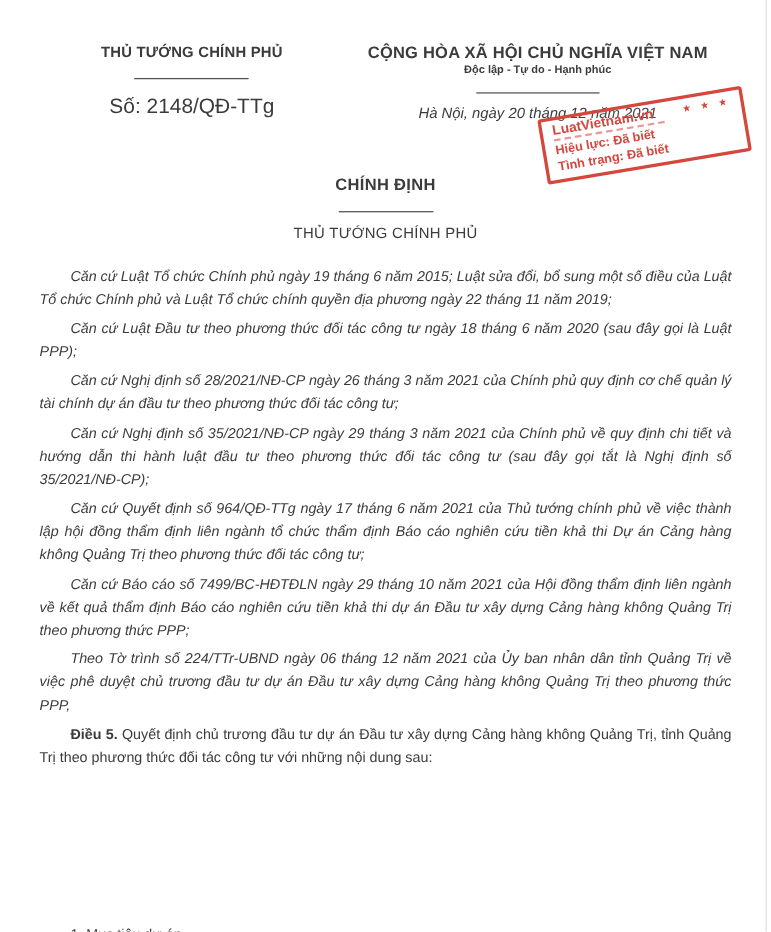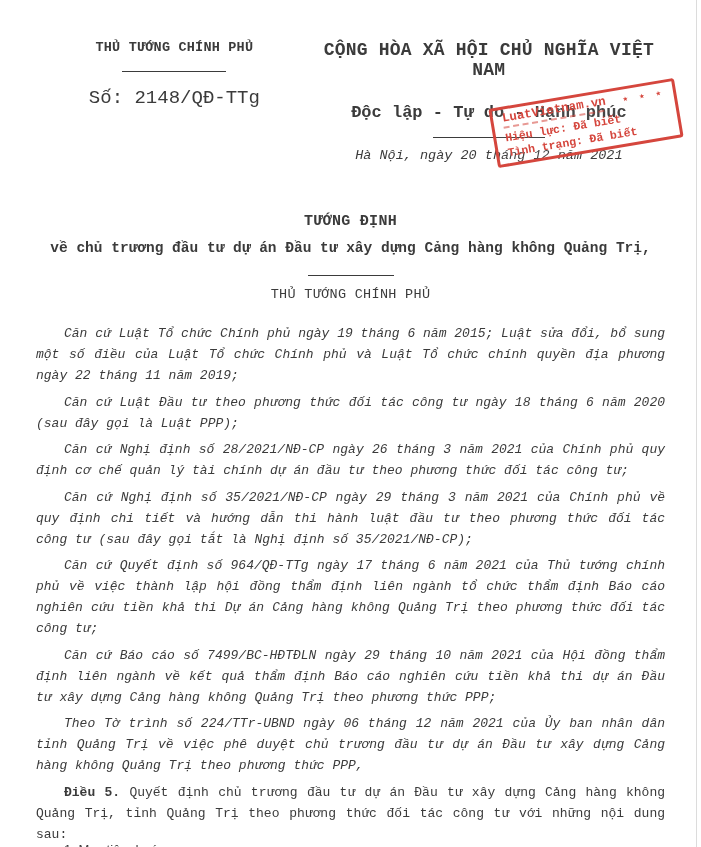--- a/index.html
+++ b/index.html
@@ -2,34 +2,34 @@
 <html lang="vi"><head>
 <meta charset="utf-8">
 <style>
   html,body{margin:0;padding:0;}
   body{
     width:701px;height:847px;position:relative;overflow:hidden;
     background:#ffffff;
     font-family:"Liberation Sans","DejaVu Sans",sans-serif;
     color:#3b3b3b;
   }
-  .page{position:absolute;inset:0;padding:40px 36px 12px 36px;box-sizing:border-box;font-family:Liberation Mono, monospace;}
+  .page{position:absolute;inset:0;padding:40px 36px 12px 36px;box-sizing:border-box;}
   .page-edge{position:absolute;top:0;right:4px;width:1px;height:847px;background:#dcdcdc;}
 
   
   .hdr{display:flex;align-items:flex-start;}
   .hdr-left{width:44%;text-align:center;}
   .hdr-right{width:56%;text-align:center;position:relative;}
   .org{font-weight:bold;font-size:13.5px;letter-spacing:.2px;}
   .rule{border-top:1.5px solid #3b3b3b;height:0;}
   .rule-l{width:104px;margin:16px auto 15px auto;}
   .rule-r{width:112px;margin:15px auto 10px auto;}
   .doc-no{font-size:19px;}
-  .country{font-weight:bold;font-size:18px;letter-spacing:.2px;}
-  .motto{font-weight:bold;font-size:17px;margin-top:23px;}
+  .country{font-weight:bold;font-size:15px;letter-spacing:.2px;}
+  .motto{font-weight:bold;font-size:10px;margin-top:1px;}
   .place-date{font-style:italic;font-size:13.5px;}
 
   
   .stamp{
     position:absolute;left:492px;top:93px;width:188px;height:60px;
     transform:rotate(-9.5deg);transform-origin:center;
     border:3px solid #d5463d;border-radius:3px;
     color:#d5463d;box-sizing:border-box;padding:2px 9px 0 9px;
     text-align:left;z-index:5;background:rgba(255,255,255,0.06);
   }
@@ -84,22 +84,21 @@
     <div class="stamp-row1">
       <span class="stamp-brand">LuatVietnam.vn</span>
       <span class="stamp-stars">★ ★ ★</span>
     </div>
     <div class="stamp-dash"></div>
     <div class="stamp-field">Hiệu lực: Đã biết</div>
     <div class="stamp-field">Tình trạng: Đã biết</div>
   </div>
 
   <div class="title-block">
-    <div class="doc-heading">TƯỚNG ĐỊNH</div>
-    <div class="doc-sub">về chủ trương đầu tư dự án Đầu tư xây dựng Cảng hàng không Quảng Trị,</div>
+    <div class="doc-heading">CHÍNH ĐỊNH</div>
     <div class="rule rule-c"></div>
     <div class="authority">THỦ TƯỚNG CHÍNH PHỦ</div>
   </div>
 
   <div class="recitals">
     <p class="recital">Căn cứ Luật Tổ chức Chính phủ ngày 19 tháng 6 năm 2015; Luật sửa đổi, bổ sung một số điều của Luật Tổ chức Chính phủ và Luật Tổ chức chính quyền địa phương ngày 22 tháng 11 năm 2019;</p>
     <p class="recital">Căn cứ Luật Đầu tư theo phương thức đối tác công tư ngày 18 tháng 6 năm 2020 (sau đây gọi là Luật PPP);</p>
     <p class="recital">Căn cứ Nghị định số 28/2021/NĐ-CP ngày 26 tháng 3 năm 2021 của Chính phủ quy định cơ chế quản lý tài chính dự án đầu tư theo phương thức đối tác công tư;</p>
     <p class="recital">Căn cứ Nghị định số 35/2021/NĐ-CP ngày 29 tháng 3 năm 2021 của Chính phủ về quy định chi tiết và hướng dẫn thi hành luật đầu tư theo phương thức đối tác công tư (sau đây gọi tắt là Nghị định số 35/2021/NĐ-CP);</p>
     <p class="recital">Căn cứ Quyết định số 964/QĐ-TTg ngày 17 tháng 6 năm 2021 của Thủ tướng chính phủ về việc thành lập hội đồng thẩm định liên ngành tổ chức thẩm định Báo cáo nghiên cứu tiền khả thi Dự án Cảng hàng không Quảng Trị theo phương thức đối tác công tư;</p>

